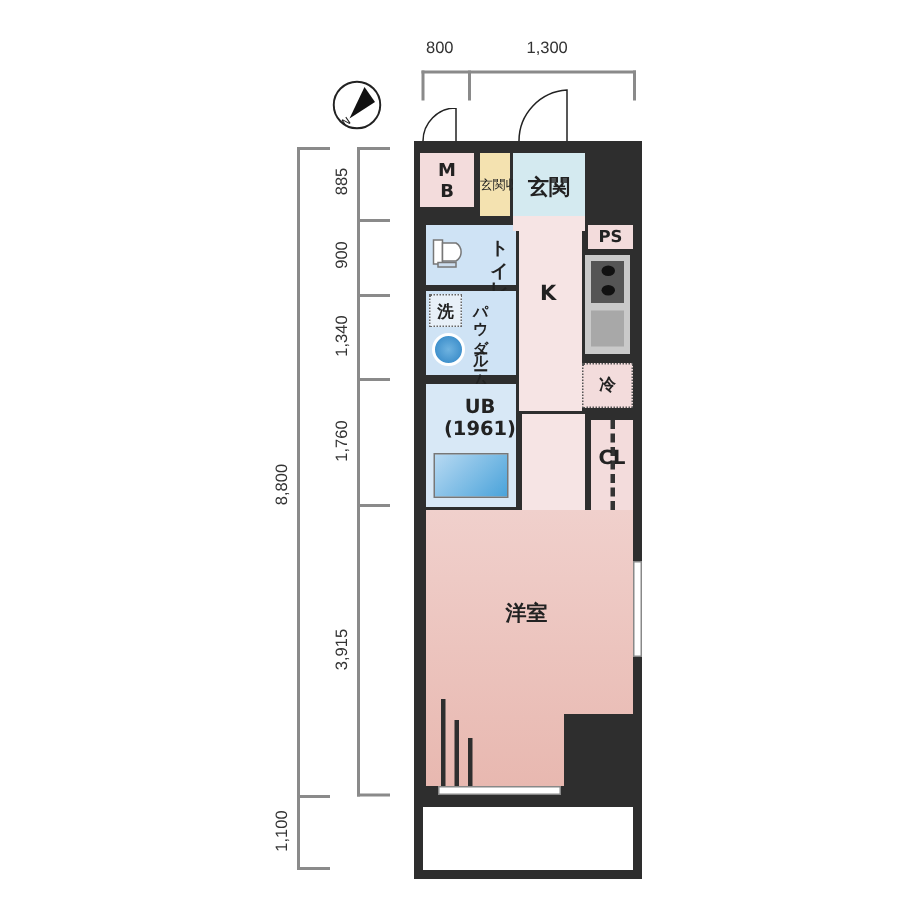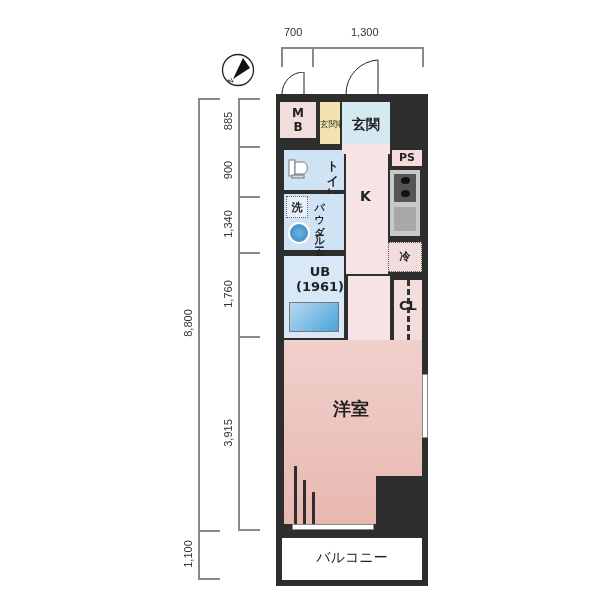--- a/index.html
+++ b/index.html
@@ -17,21 +17,21 @@
 <body>
 
 <div class="abs" style="left:221px;top:53px;width:34px;height:34px;">
   <svg width="34" height="34" viewBox="0 0 34 34">
     <circle cx="17" cy="17" r="15.5" fill="#fff" stroke="#222" stroke-width="1.3"></circle>
     <polygon points="22,5 29,15 12,26" fill="#111"></polygon>
     <text x="7" y="31" font-size="7" font-family="DejaVu Sans, sans-serif" fill="#222" transform="rotate(-35 9 28)">N</text>
   </svg>
 </div>
 
-<div class="dim-text" style="left:284px;top:26px;">700</div>
+<div class="dim-text" style="left:284px;top:26px;">800</div>
 <div class="dim-text" style="left:351px;top:26px;">1,300</div>
 <div class="dim-line" style="left:281px;top:47px;width:143px;height:2px;"></div>
 <div class="dim-line" style="left:281px;top:47px;width:2px;height:20px;"></div>
 <div class="dim-line" style="left:312px;top:47px;width:2px;height:20px;"></div>
 <div class="dim-line" style="left:422px;top:47px;width:2px;height:20px;"></div>
 
 <div class="dim-line" style="left:198px;top:98px;width:2px;height:482px;"></div>
 <div class="dim-line" style="left:198px;top:98px;width:22px;height:2px;"></div>
 <div class="dim-line" style="left:198px;top:530px;width:22px;height:2px;"></div>
 <div class="dim-line" style="left:198px;top:578px;width:22px;height:2px;"></div>
@@ -109,32 +109,31 @@
   <div class="abs" style="left:13px;top:208px;width:50px;height:30px;background:linear-gradient(135deg,#b7d9f2,#4aa3da);border:1px solid #777;box-sizing:border-box;"></div>
 
   <div class="room" style="left:118px;top:186px;width:28px;height:60px;background:#f3dcdc;"></div>
   <div class="abs" style="left:131px;top:186px;width:0;height:60px;border-left:3px dashed #333;"></div>
   <div class="label" style="left:116px;top:204px;width:32px;font-size:13px;">CL</div>
 
   <div class="room" style="left:72px;top:182px;width:42px;height:64px;background:#f6e4e4;"></div>
 
   <div class="room" style="left:8px;top:246px;width:138px;height:184px;background:linear-gradient(180deg,#f0d0cc,#e8b8b0);"></div>
   <div class="wall" style="left:100px;top:382px;width:46px;height:48px;"></div>
-  <div class="label" style="left:20px;top:306px;width:110px;font-size:18px;line-height:18px;">
+  <div class="label" style="left:20px;top:306px;width:110px;font-size:14px;line-height:18px;">
     <div>洋室</div>
   </div>
 
   <div class="wall" style="left:18px;top:372px;width:3px;height:58px;"></div>
   <div class="wall" style="left:27px;top:386px;width:3px;height:44px;"></div>
   <div class="wall" style="left:36px;top:398px;width:3px;height:32px;"></div>
   <div class="abs" style="left:16px;top:430px;width:80px;height:4px;background:#fff;border:1px solid #888;"></div>
   <div class="abs" style="left:146px;top:280px;width:4px;height:62px;background:#fff;border:1px solid #888;"></div>
 
   <div class="room" style="left:6px;top:444px;width:140px;height:42px;background:#fff;"></div>
-  <div class="label" style="left:6px;top:455px;width:140px;font-size:14px;font-weight:normal;">バルコニー</div>
 
   <svg class="abs" style="left:4px;top:-22px;" width="36" height="24" viewBox="0 0 36 24">
       <path d="M2 22 A22 22 0 0 1 24 0 V22" fill="#fff" stroke="#222" stroke-width="1"></path>
     </svg>
   <svg class="abs" style="left:68px;top:-36px;" width="40" height="38" viewBox="0 0 40 38">
       <path d="M2 36 A34 34 0 0 1 34 2 V36" fill="#fff" stroke="#222" stroke-width="1"></path>
     </svg>
 </div>
 
 </body></html>

